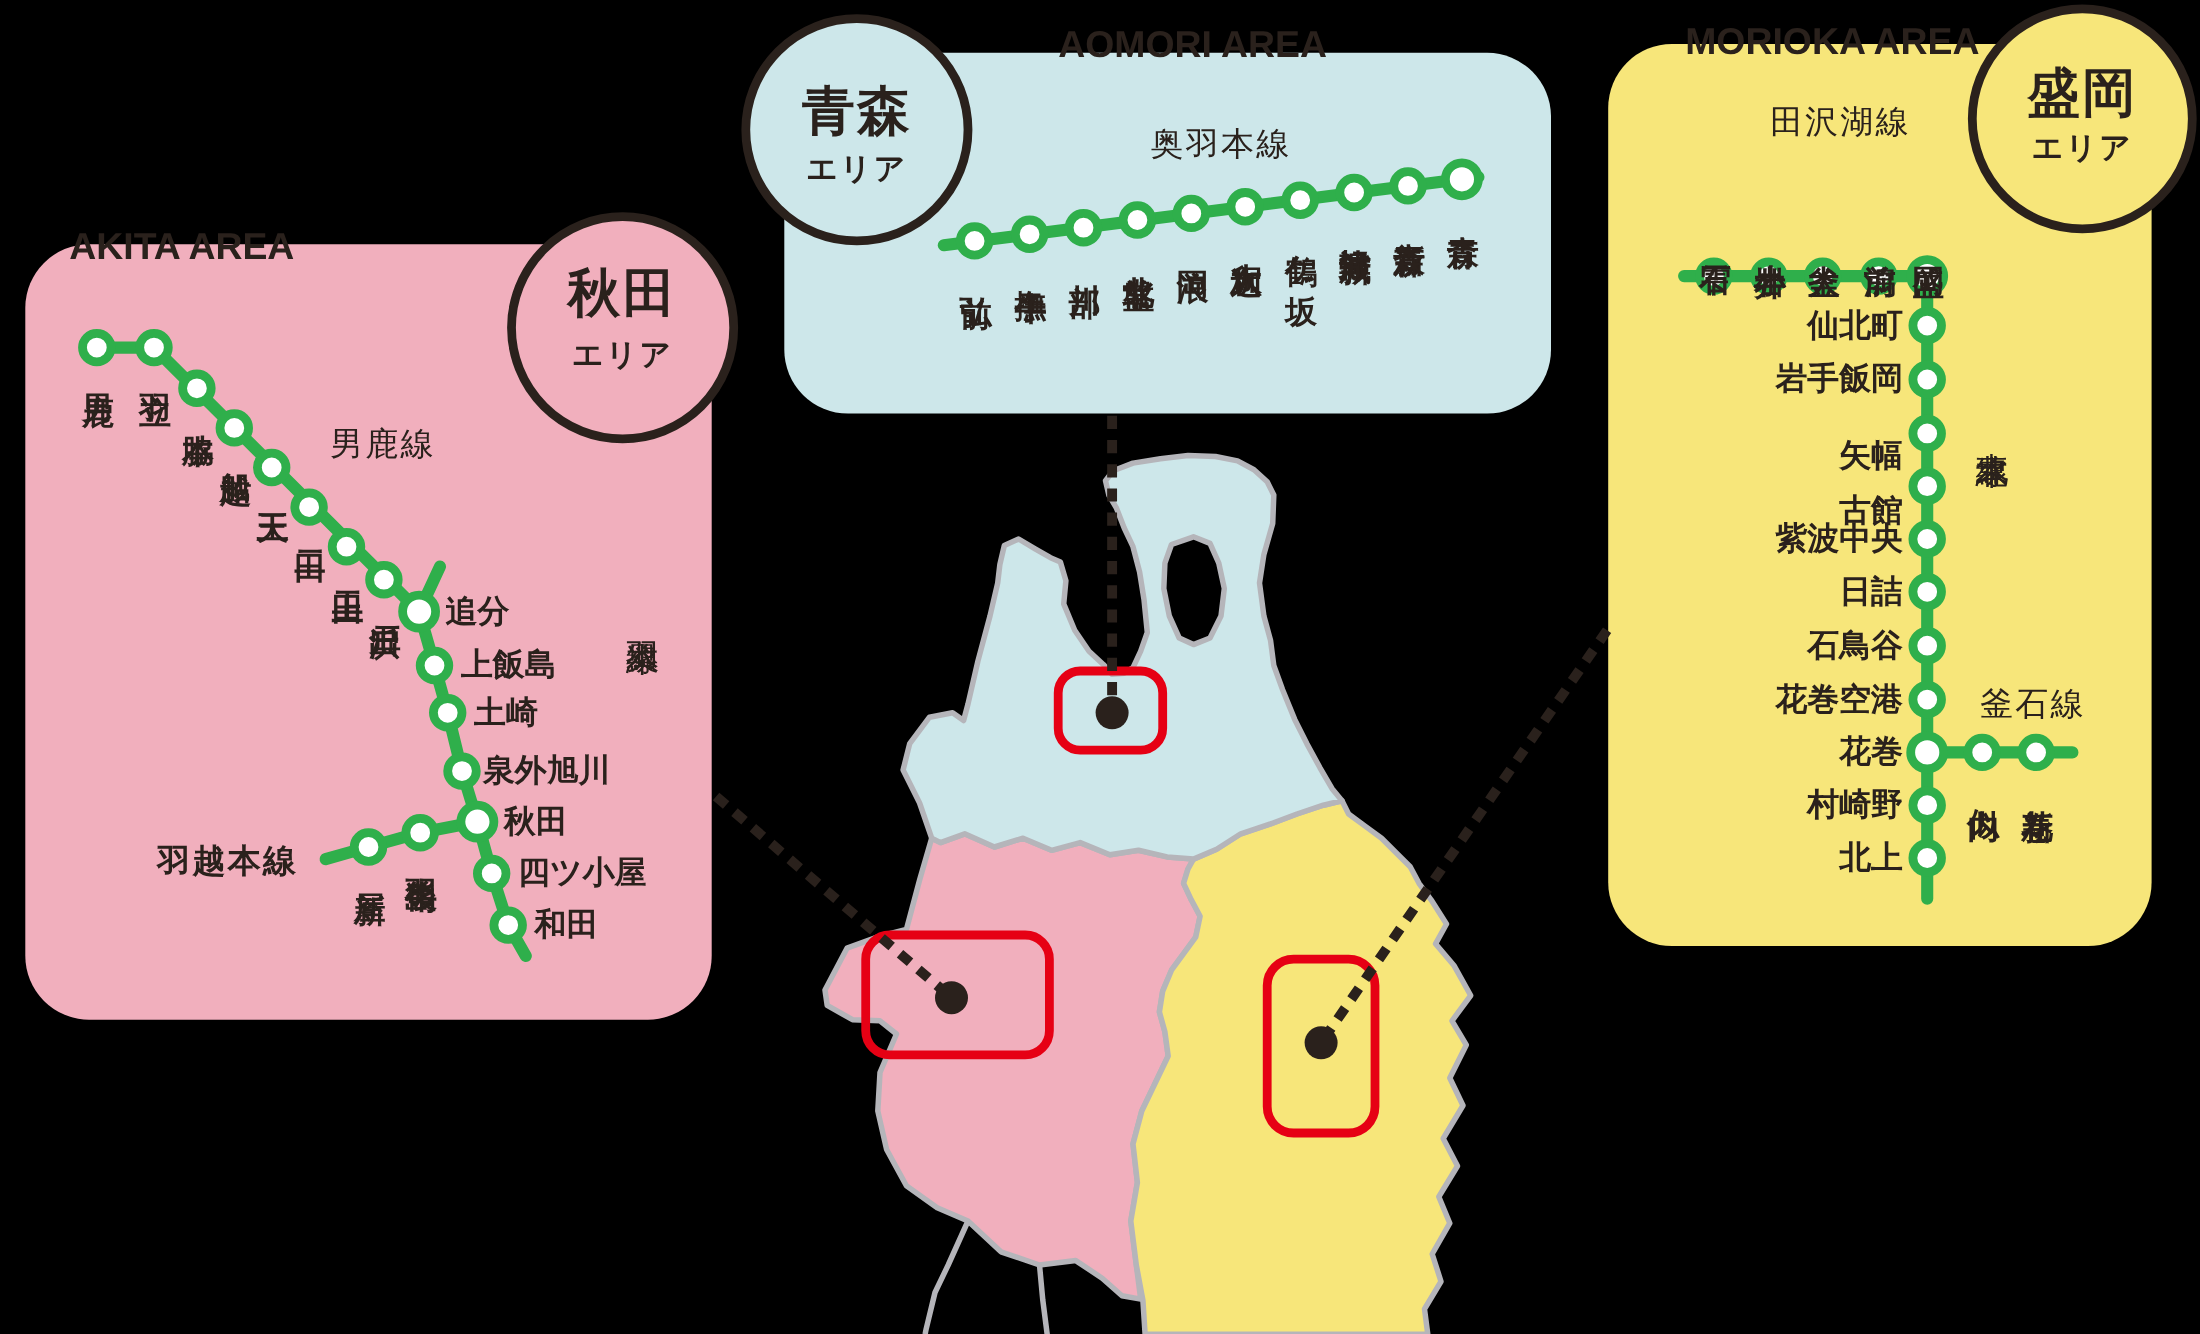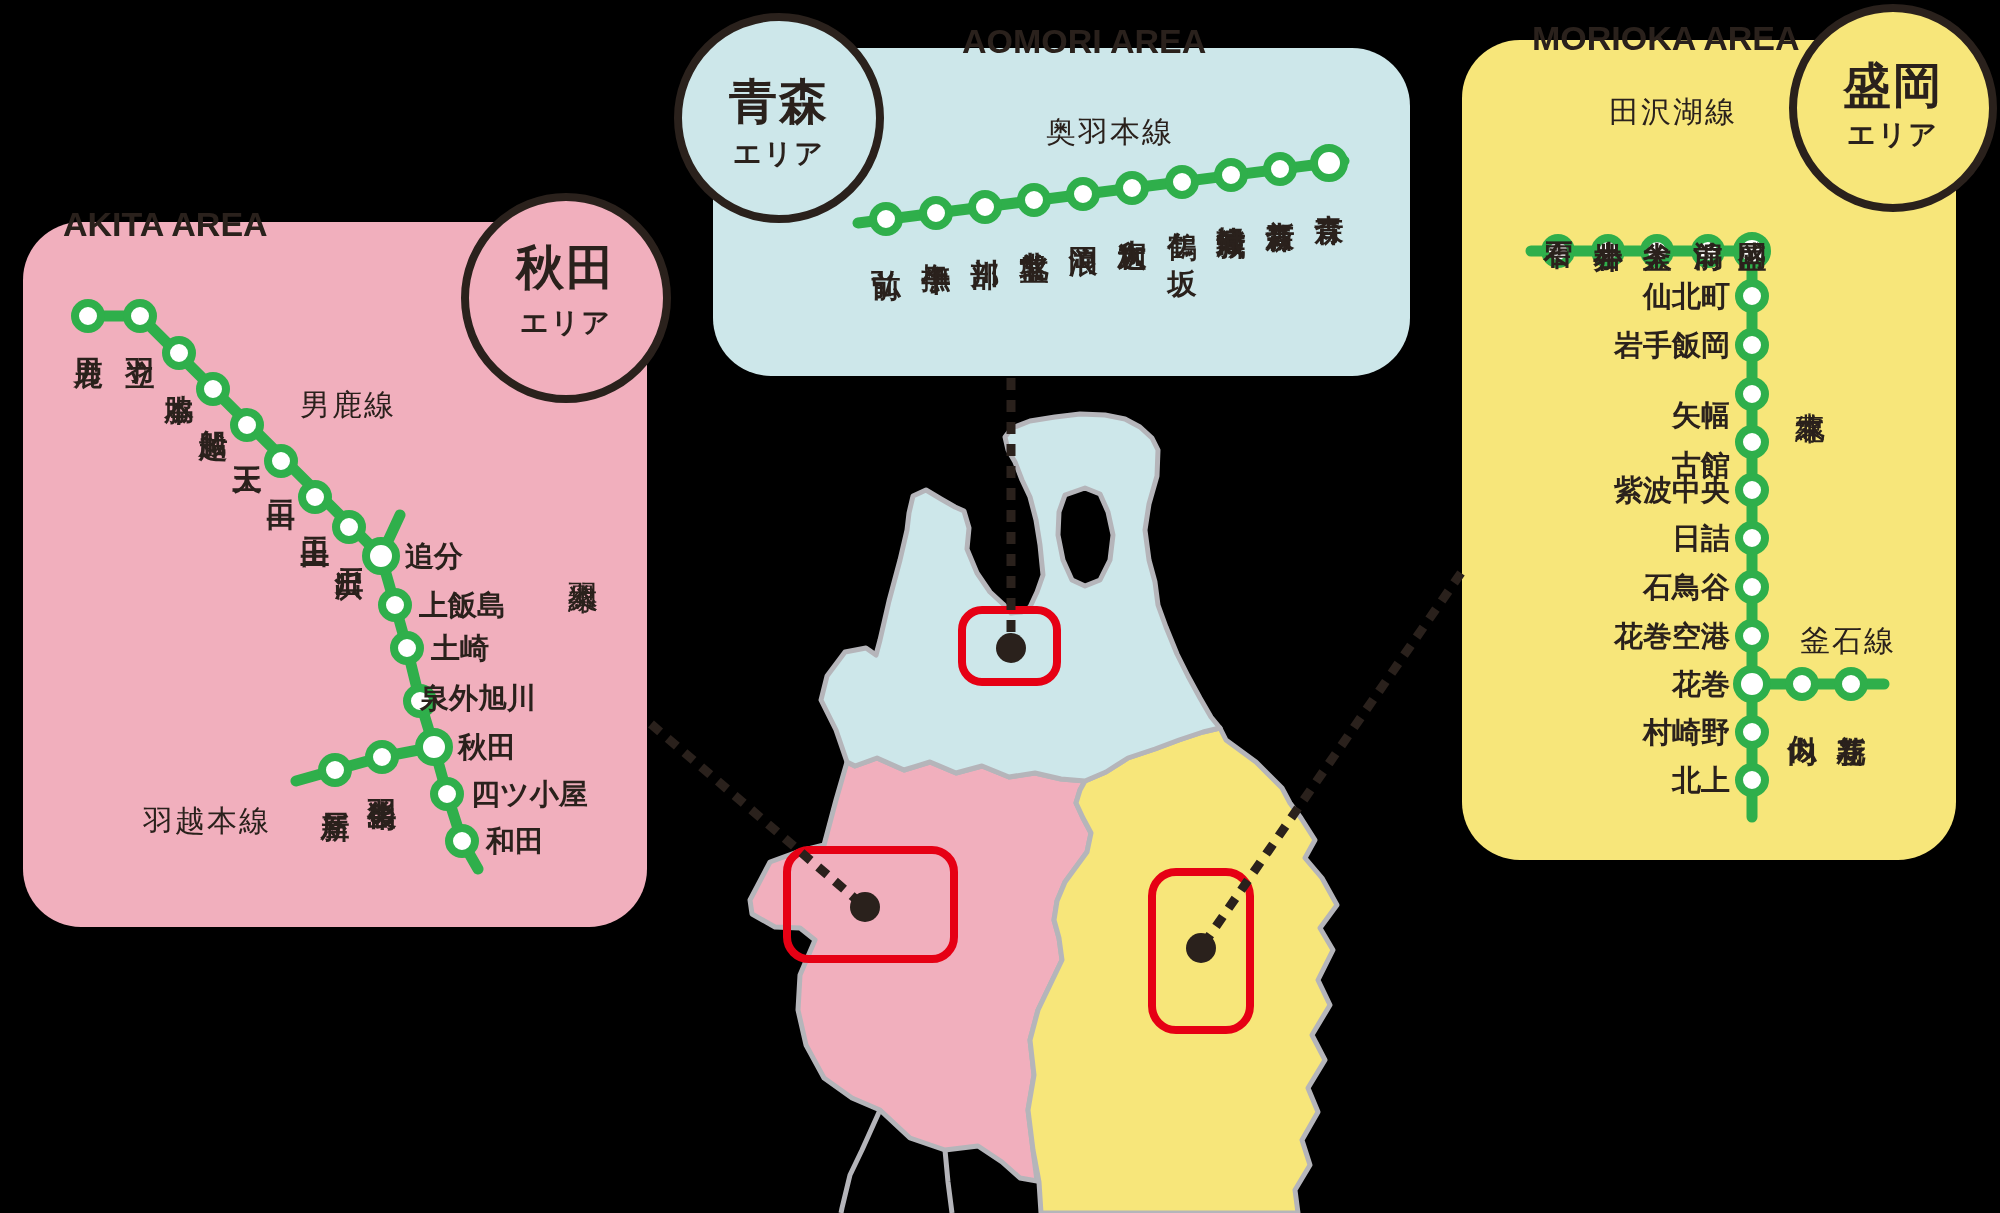--- a/index.html
+++ b/index.html
@@ -105,35 +105,35 @@
     <circle cx="1802" cy="684" r="13"></circle>
     <circle cx="1851" cy="684" r="13"></circle>
   </g>
 </svg>
 
 <div class="lb area" style="left:63px;top:207px;">AKITA AREA</div>
 <div class="lb bt" style="left:566px;top:243px;">秋田</div>
 <div class="lb bs" style="left:566px;top:308px;">エリア</div>
 <div class="lb ln" style="left:300px;top:389px;">男鹿線</div>
 <div class="lb ln v" style="left:583px;top:558px;">奥羽本線</div>
-<div class="lb ln" style="left:143px;top:805px;">羽越本線</div>
+<div class="lb ln" style="left:143px;top:768px;font-weight:bold;">羽越本線</div>
 
 <div class="lb st v" style="left:88px;top:334px;">男鹿</div>
 <div class="lb st v" style="left:140px;top:334px;">羽立</div>
 <div class="lb st v" style="left:179px;top:371px;">脇本</div>
 <div class="lb st v" style="left:213px;top:407px;">船越</div>
 <div class="lb st v" style="left:247px;top:443px;">天王</div>
 <div class="lb st v" style="left:281px;top:479px;">二田</div>
 <div class="lb st v" style="left:315px;top:515px;">上二田</div>
 <div class="lb st v" style="left:349px;top:545px;">出戸浜</div>
 
 <div class="lb st" style="left:405px;top:541px;">追分</div>
 <div class="lb st" style="left:419px;top:590px;">上飯島</div>
 <div class="lb st" style="left:431px;top:633px;">土崎</div>
-<div class="lb st" style="left:420px;top:686px;font-family:Liberation Mono, monospace;">泉外旭川</div>
+<div class="lb st" style="left:439px;top:686px;">泉外旭川</div>
 <div class="lb st" style="left:458px;top:732px;">秋田</div>
 <div class="lb st" style="left:471px;top:779px;">四ツ小屋</div>
 <div class="lb st" style="left:486px;top:826px;">和田</div>
 
 <div class="lb st v" style="left:382px;top:775px;">羽後牛島</div>
 <div class="lb st v" style="left:335px;top:788px;">新屋</div>
 
 <div class="lb area" style="left:962px;top:24px;">AOMORI AREA</div>
 <div class="lb bt" style="left:779px;top:77px;">青森</div>
 <div class="lb bs" style="left:779px;top:139px;">エリア</div>

